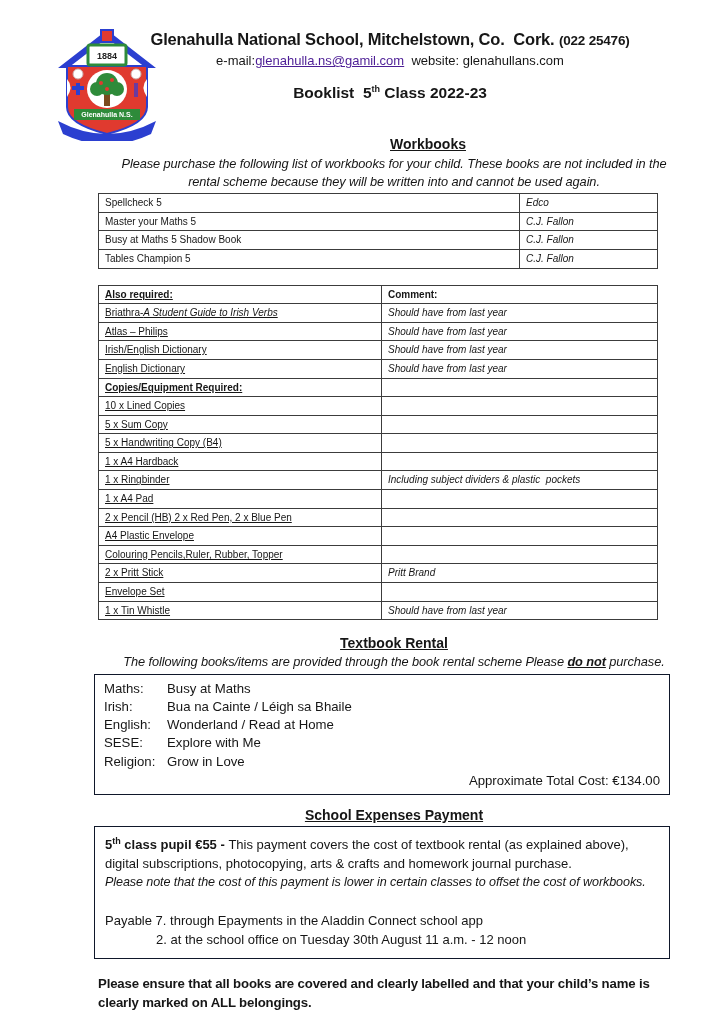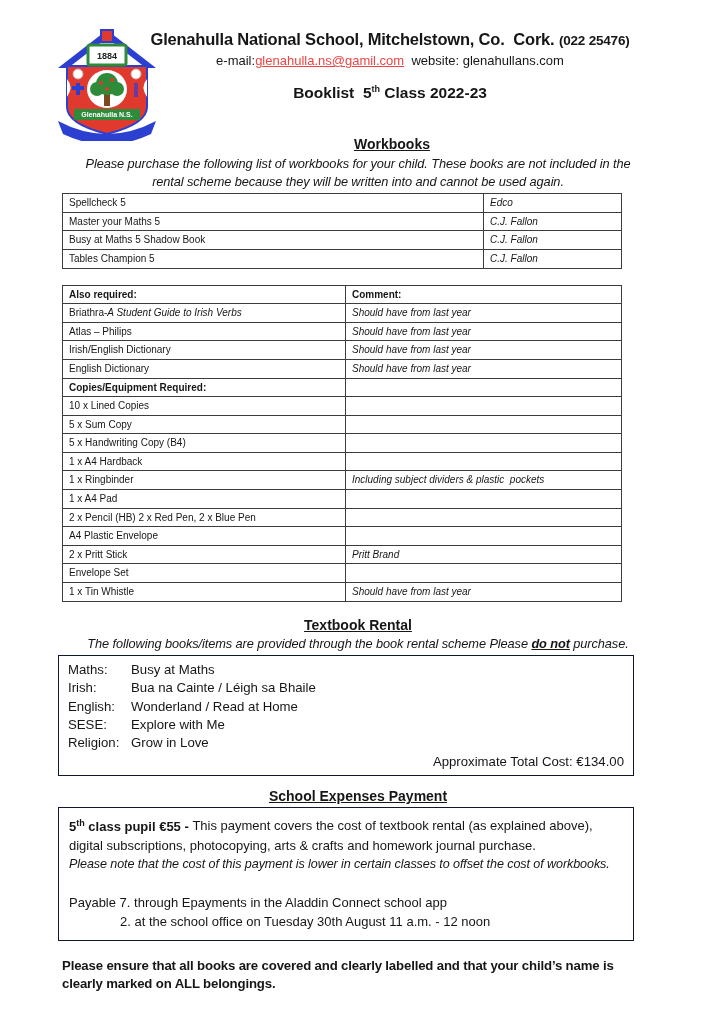--- a/index.html
+++ b/index.html
@@ -5,38 +5,38 @@
   * { margin:0; padding:0; box-sizing:border-box; }
   body { background:#ffffff; font-family:"Liberation Sans", sans-serif; color:#161616; }
   .page { position:relative; width:716px; height:1024px; background:#fff; overflow:hidden; }
 
   
   .crest { position:absolute; left:54px; top:27px; width:106px; height:114px; }
   .header-center { padding-top:30px; padding-left:64px; text-align:center; }
   .school-name { font-size:16.5px; font-weight:bold; letter-spacing:-0.2px; }
   .phone { font-size:13.5px; font-weight:bold; }
   .contact-line { margin-top:4px; font-size:13px; }
-  .contact-line a { color:#ef4444; text-decoration:underline;text-align:center; }
+  .contact-line a { color:#4c1d95; text-decoration:underline;text-align:center; }
   .doc-title { margin-top:16px; font-size:15.5px; font-weight:bold; }
   sup { font-size:9px; vertical-align:super; }
 
-  .content { margin-left:62px; width:592px; }
+  .content { margin-left:98px; width:592px; }
 
   .sec-head { text-align:center; font-weight:bold; text-decoration:underline; font-size:14px; }
   .shift { padding-left:68px; }
 
   .intro { margin-top:3px; text-align:center; font-style:italic; font-size:12.8px; line-height:17.5px; letter-spacing:-0.1px; }
   .intro .emph { font-weight:bold; text-decoration:underline; }
 
   table { border-collapse:collapse; width:560px; table-layout:fixed; }
   td, th { border:1px solid #3c3c3c; font-size:10px; line-height:15.6px; padding:1px 6px; text-align:left; font-weight:normal; vertical-align:middle; overflow:hidden; white-space:nowrap; }
   .t1 { margin-top:3px; }
   .t1 .c1 { width:421px; }
   .t2 { margin-top:16px; }
-  .t2 .c1 { width:283px; }
+  .t2 .c1 { width:283px;text-decoration:underline; }
   .bold-row td, th { font-weight:bold; }
   .it { font-style:italic; }
 
   .box { margin-left:-4px; width:576px; border:1px solid #0f172a; }
   .rental-box { margin-top:3px; padding:5px 9px 4px 9px; font-size:13.2px; line-height:18.2px; }
   .subj { display:inline-block; width:63px; }
   .total-line { text-align:right; margin-top:1px; font-size:13.2px; }
 
   .rental-head { margin-top:15px; }
   .pay-head { margin-top:12px; }
@@ -166,20 +166,24 @@
           </tr>
         <tr>
             <td class="c1">2 x Pencil (HB) 2 x Red Pen, 2 x Blue Pen</td>
             <td class="it"></td>
           </tr>
         <tr>
             <td class="c1">A4 Plastic Envelope</td>
             <td class="it"></td>
           </tr>
         <tr>
+            <td class="c1">Colouring Pencils,Ruler, Rubber, Topper</td>
+            <td class="it"></td>
+          </tr>
+        <tr>
             <td class="c1">2 x Pritt Stick</td>
             <td class="it">Pritt Brand</td>
           </tr>
         <tr>
             <td class="c1">Envelope Set</td>
             <td class="it"></td>
           </tr>
         <tr>
             <td class="c1">1 x Tin Whistle</td>
             <td class="it">Should have from last year</td>

